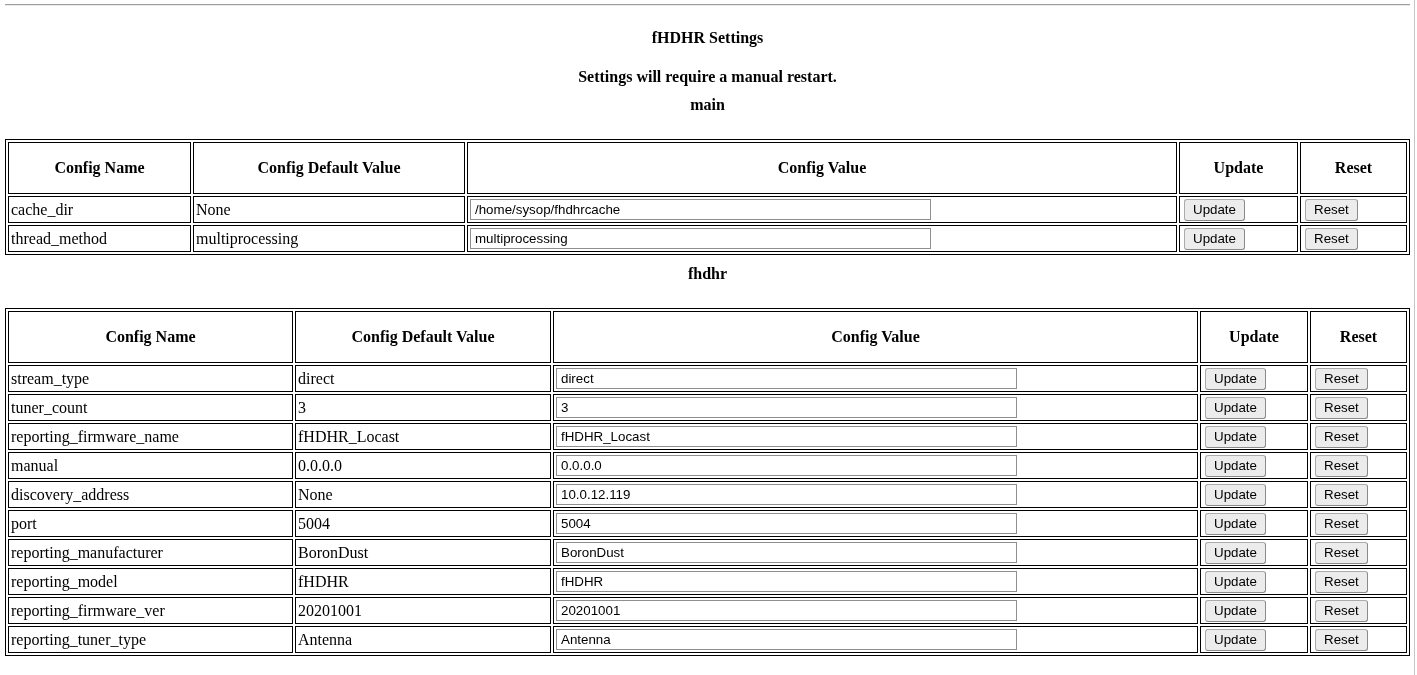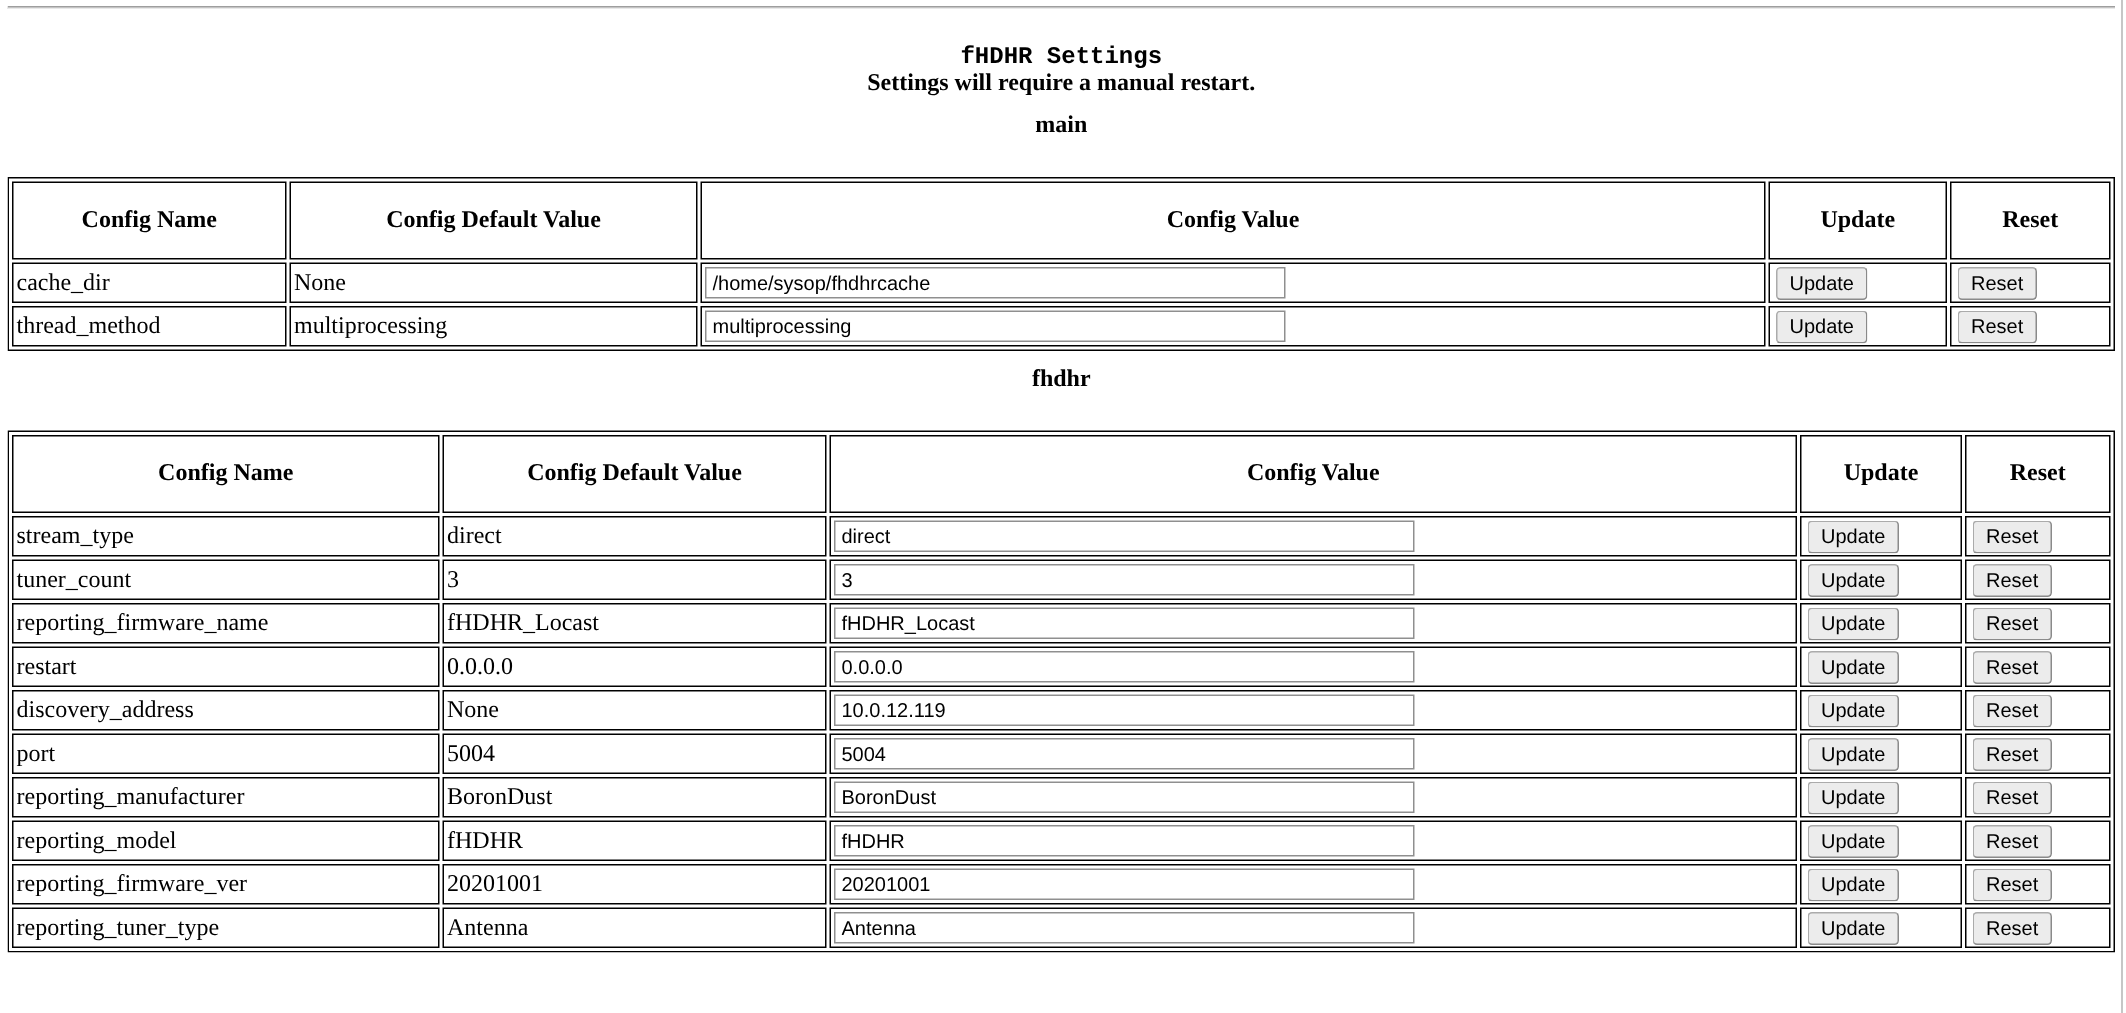--- a/index.html
+++ b/index.html
@@ -22,22 +22,22 @@
     position: fixed;
     top: 0; right: 2px;
     width: 1px; height: 100%;
     background: #c6c6c6;
   }
   .heading {
     text-align: center;
     font-weight: bold;
     line-height: 18px;
   }
-  #page-title    { margin-top: 23px; font-family: Liberation Mono, monospace; }
-  #page-subtitle { }
+  #page-title    { margin-top: 23px; }
+  #page-subtitle { margin-top: 21px; }
   .section-heading { margin-top: 10px; }
 
   table.config-table {
     width: 100%;
     margin-top: 25px;
     border: 1px solid #000;
     border-collapse: separate;
     border-spacing: 2px;
     table-layout: fixed;
     font-family: "Liberation Serif", serif;
@@ -54,21 +54,21 @@
     height: 17px;
     padding: 16px 2px;
   }
   td {
     height: 23px;
     padding: 1px 2px 1px 2px;
     text-align: left;
     vertical-align: middle;
   }
   input.cfg-input {
-    width: 387px;
+    width: 461px;
     height: 21px;
     box-sizing: border-box;
     margin: 0;
     padding: 1px 4px;
     border: 1px solid #8f8f8f;
     border-radius: 0;
     background: #fff;
     color: #000;
     font-family: "Liberation Sans", sans-serif;
     font-size: 13.3333px;
@@ -166,21 +166,21 @@
         <td><button class="cfg-btn">Reset</button></td>
       </tr>
       <tr>
         <td>reporting_firmware_name</td>
         <td>fHDHR_Locast</td>
         <td><input type="text" class="cfg-input" value="fHDHR_Locast" style=""></td>
         <td><button class="cfg-btn">Update</button></td>
         <td><button class="cfg-btn">Reset</button></td>
       </tr>
       <tr>
-        <td>restart</td>
+        <td>manual</td>
         <td>0.0.0.0</td>
         <td><input type="text" class="cfg-input" value="0.0.0.0" style=""></td>
         <td><button class="cfg-btn">Update</button></td>
         <td><button class="cfg-btn">Reset</button></td>
       </tr>
       <tr>
         <td>discovery_address</td>
         <td>None</td>
         <td><input type="text" class="cfg-input" value="10.0.12.119" style=""></td>
         <td><button class="cfg-btn">Update</button></td>

